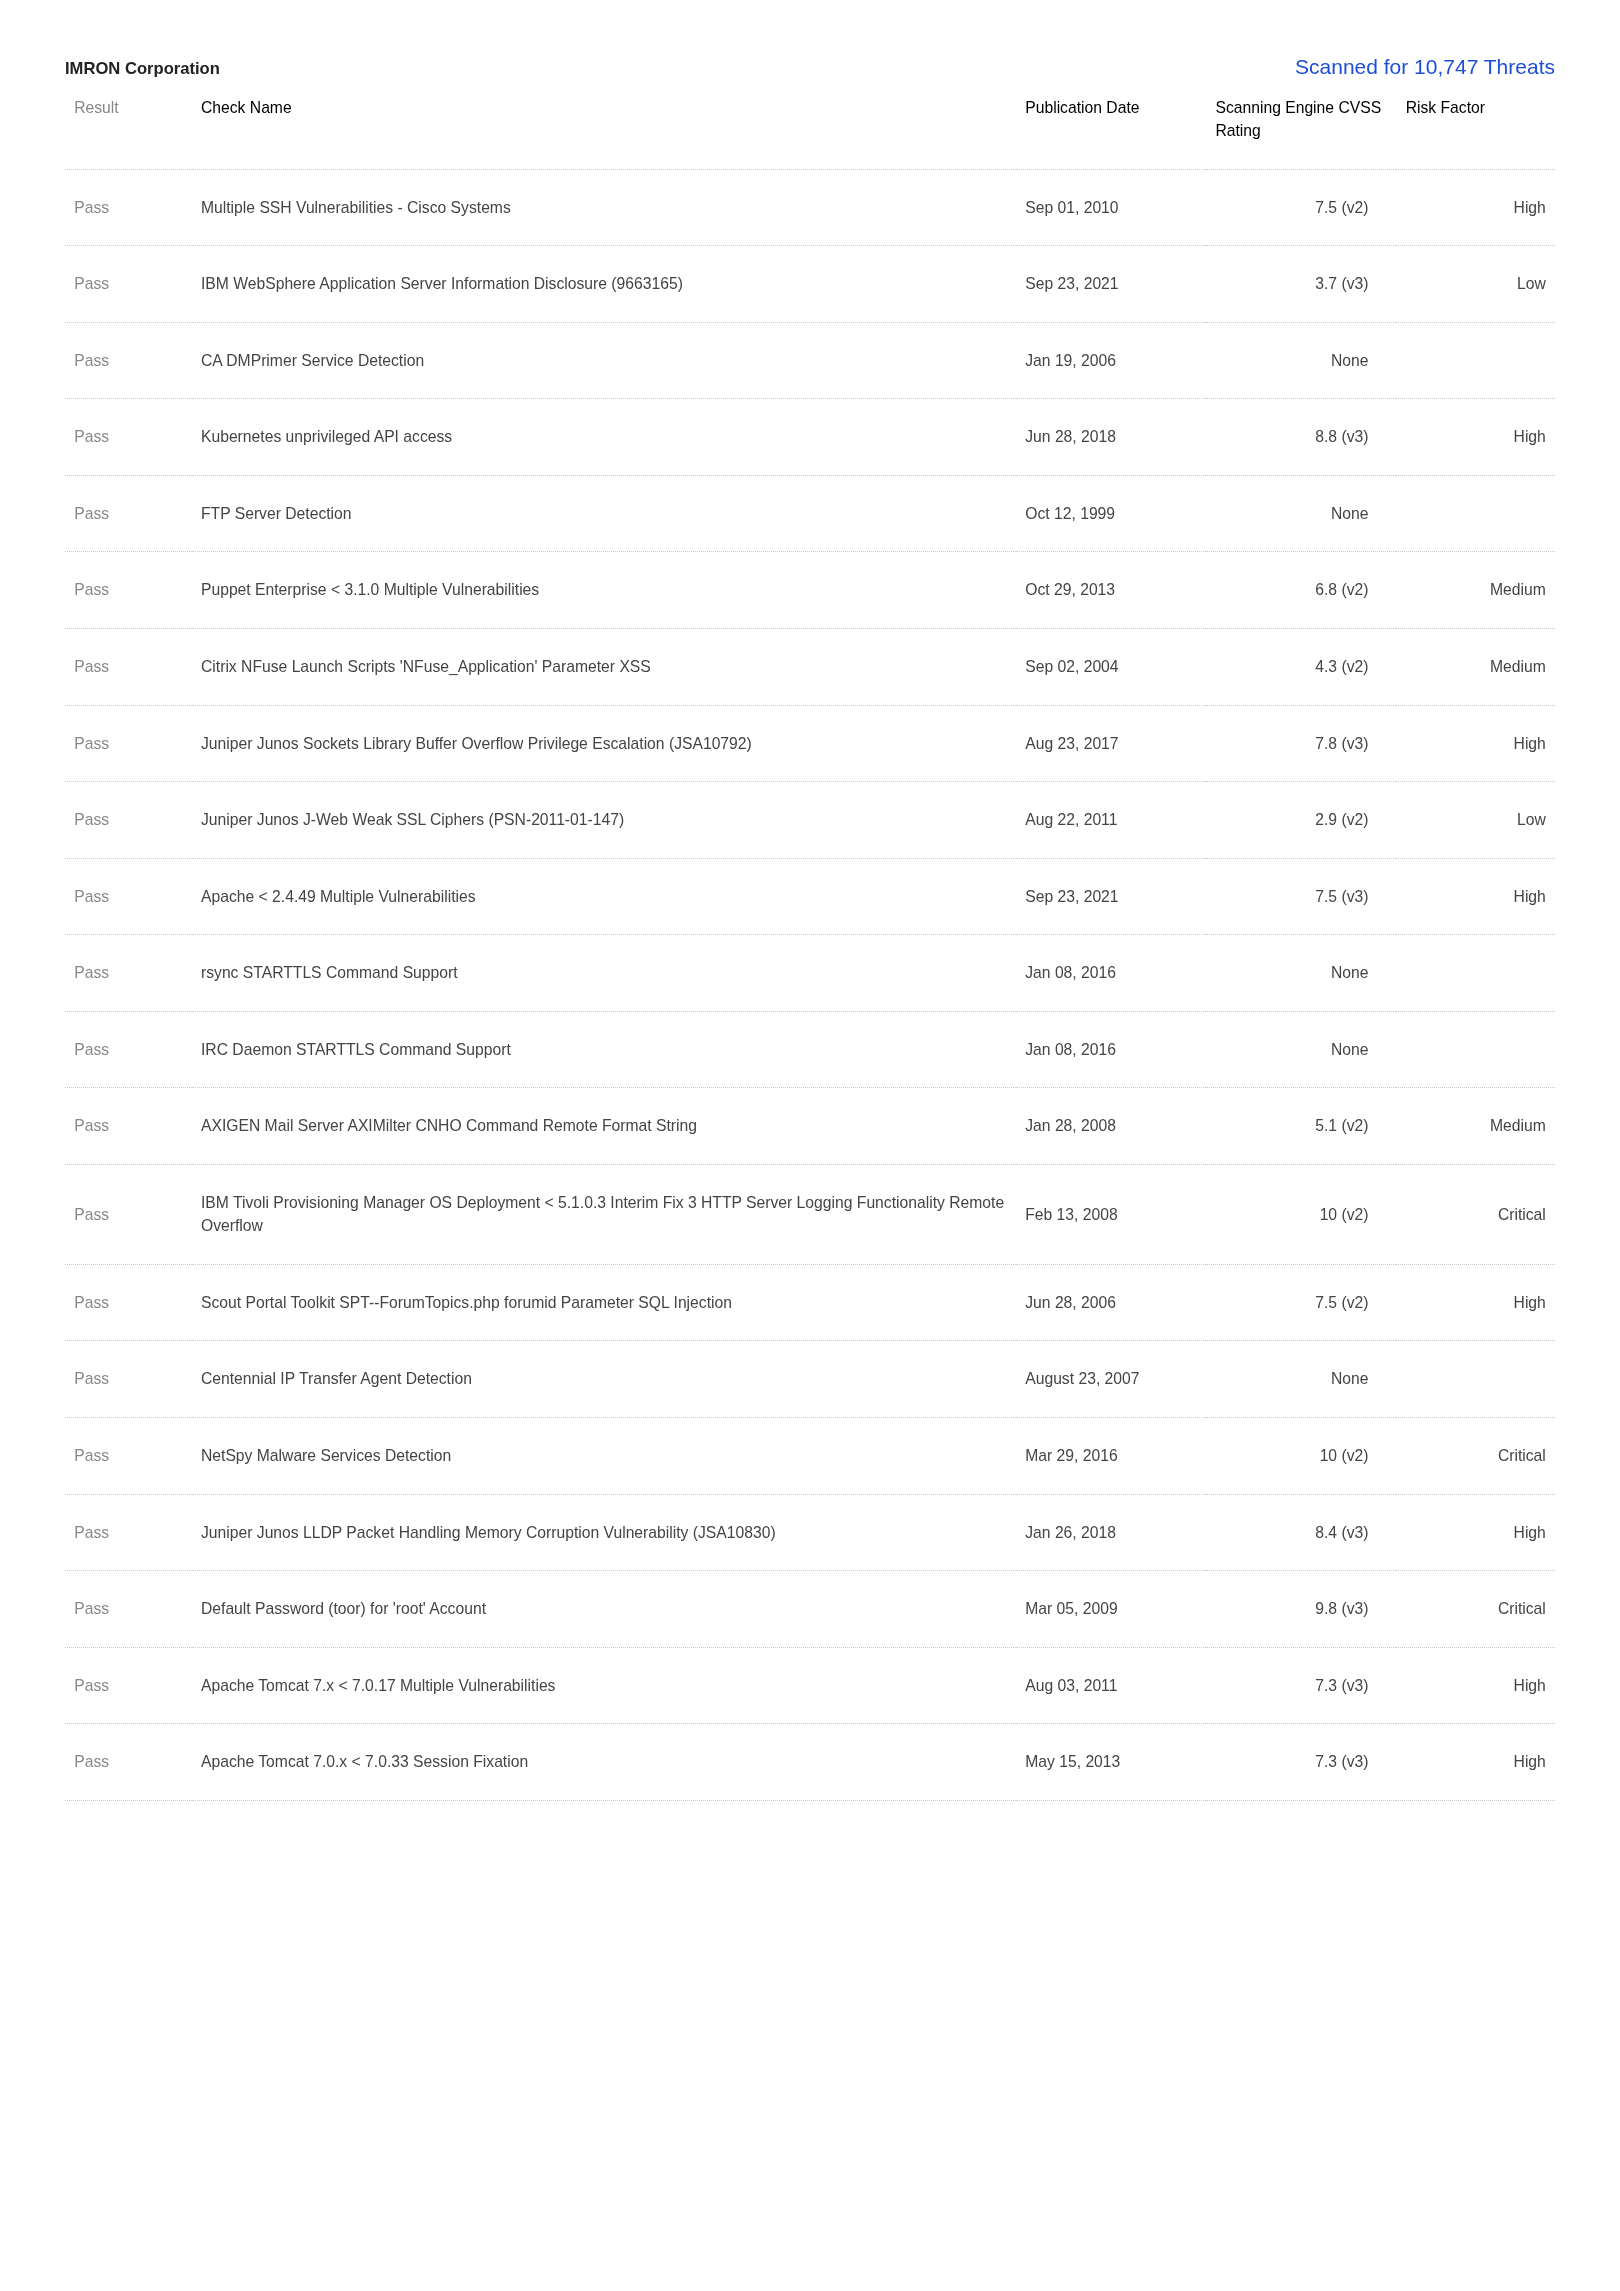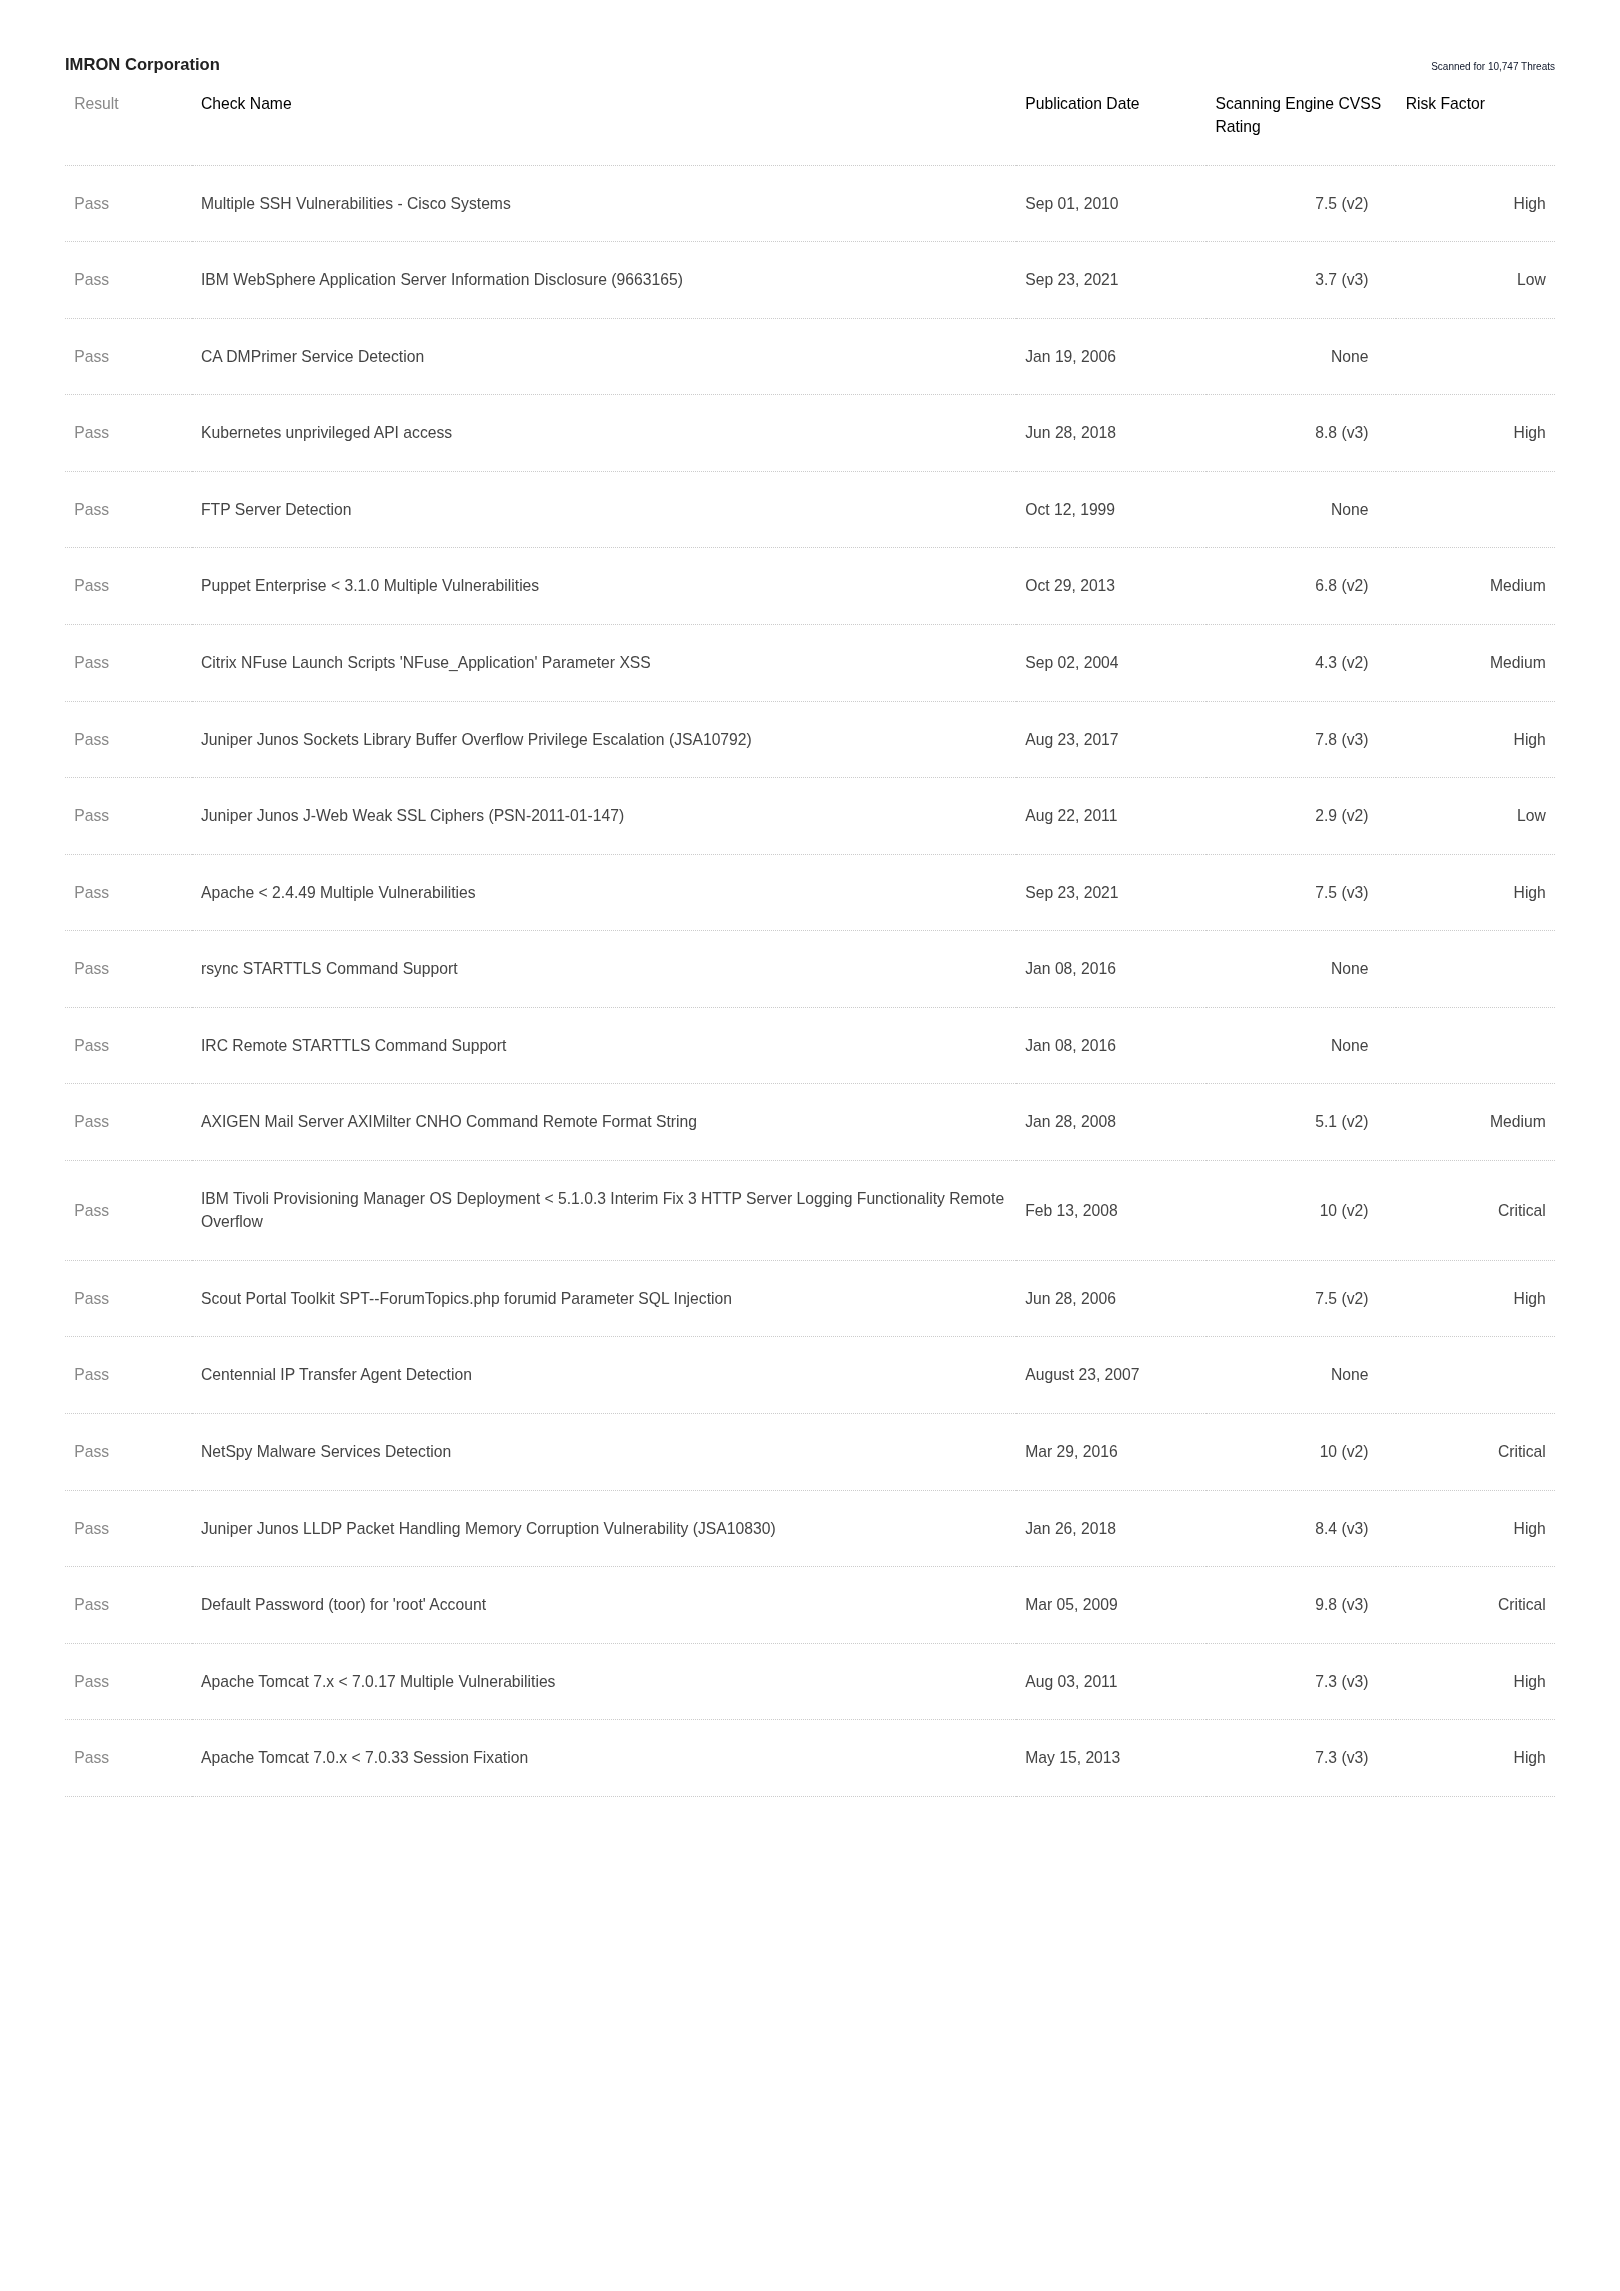--- a/index.html
+++ b/index.html
@@ -14,22 +14,22 @@
       display: flex;
       justify-content: space-between;
       align-items: baseline;
     }
     .company-name {
       font-weight: 600;
       font-size: 16.6px;
       color: #222;
     }
     .scan-count {
-      font-size: 10px;
-      color: #0f172a;
+      font-size: 21px;
+      color: #1d4ed8;
     }
     table {
       width: 100%;
       border-collapse: collapse;
     }
     thead th {
       text-align: left;
       font-weight: 400;
       color: #000000;
       font-size: 15.7px;
@@ -147,21 +147,21 @@
       </tr>
       <tr>
         <td class="col-result">Pass</td>
         <td class="col-name">rsync STARTTLS Command Support</td>
         <td class="col-date">Jan 08, 2016</td>
         <td class="col-cvss">None</td>
         <td class="col-risk"></td>
       </tr>
       <tr>
         <td class="col-result">Pass</td>
-        <td class="col-name">IRC Remote STARTTLS Command Support</td>
+        <td class="col-name">IRC Daemon STARTTLS Command Support</td>
         <td class="col-date">Jan 08, 2016</td>
         <td class="col-cvss">None</td>
         <td class="col-risk"></td>
       </tr>
       <tr>
         <td class="col-result">Pass</td>
         <td class="col-name">AXIGEN Mail Server AXIMilter CNHO Command Remote Format String</td>
         <td class="col-date">Jan 28, 2008</td>
         <td class="col-cvss">5.1 (v2)</td>
         <td class="col-risk">Medium</td>

